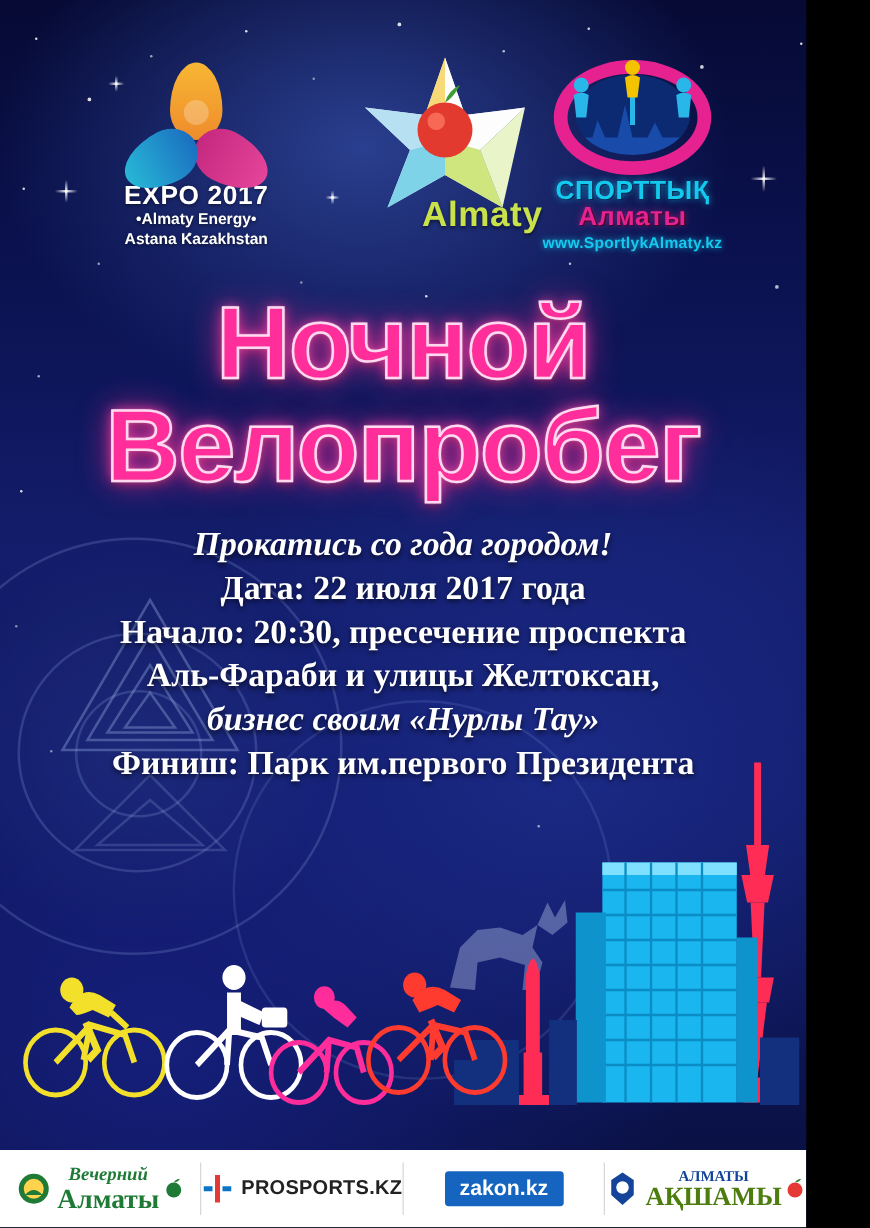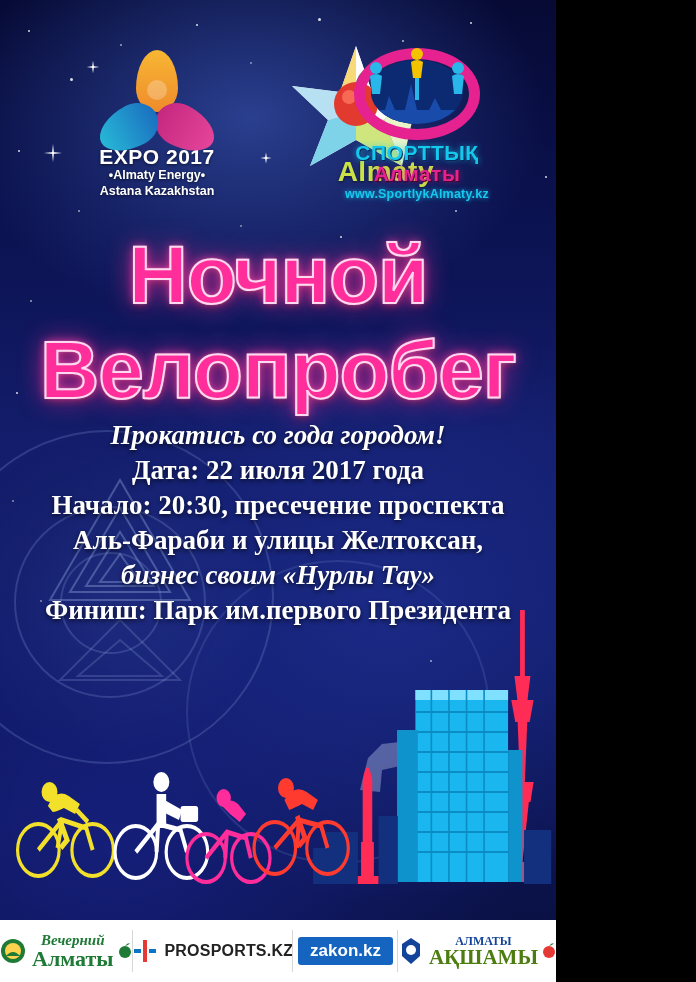--- a/index.html
+++ b/index.html
@@ -5,28 +5,29 @@
   html, body {
     margin: 0;
     padding: 0;
     background: #000;
   }
   body {
     font-family: "Liberation Sans", sans-serif;
   }
   #poster {
     position: relative;
-    width: 556px;
+    width: 604px;
     height: 982px;
     overflow: hidden;
     background:
       radial-gradient(ellipse 420px 300px at 45% 12%, #2a3f8f 0%, rgba(20,25,90,0) 70%),
       radial-gradient(ellipse 500px 420px at 70% 62%, #1b2a86 0%, rgba(10,15,70,0) 70%),
       radial-gradient(ellipse 600px 500px at 20% 85%, #151f7a 0%, rgba(8,12,60,0) 70%),
       linear-gradient(180deg, #060a34 0%, #0b1250 22%, #131d6b 45%, #101a66 65%, #0c1450 85%, #090f3c 100%);
+    padding-left: 41px;
   }
 
   
   .stars {
     position: absolute;
     inset: 0;
     pointer-events: none;
   }
   .star {
     position: absolute;
@@ -199,21 +200,21 @@
     line-height: .96;
     letter-spacing: -1px;
     text-shadow:
       0 0 2px #fff,
       0 0 10px rgba(255,70,170,.95),
       0 0 26px rgba(255,40,150,.8),
       0 4px 6px rgba(0,0,0,.45);
     -webkit-text-stroke: 2px #ffd9ef;
   }
   .title-1 { font-size: 82px; }
-  .title-2 { font-size: 82px; margin-top: 16px; }
+  .title-2 { font-size: 82px; margin-top: 4px; }
 
   
   .info {
     position: absolute;
     top: 418px;
     left: 0;
     width: 100%;
     text-align: center;
     color: #fff;
     font-family: "Liberation Serif", serif;

